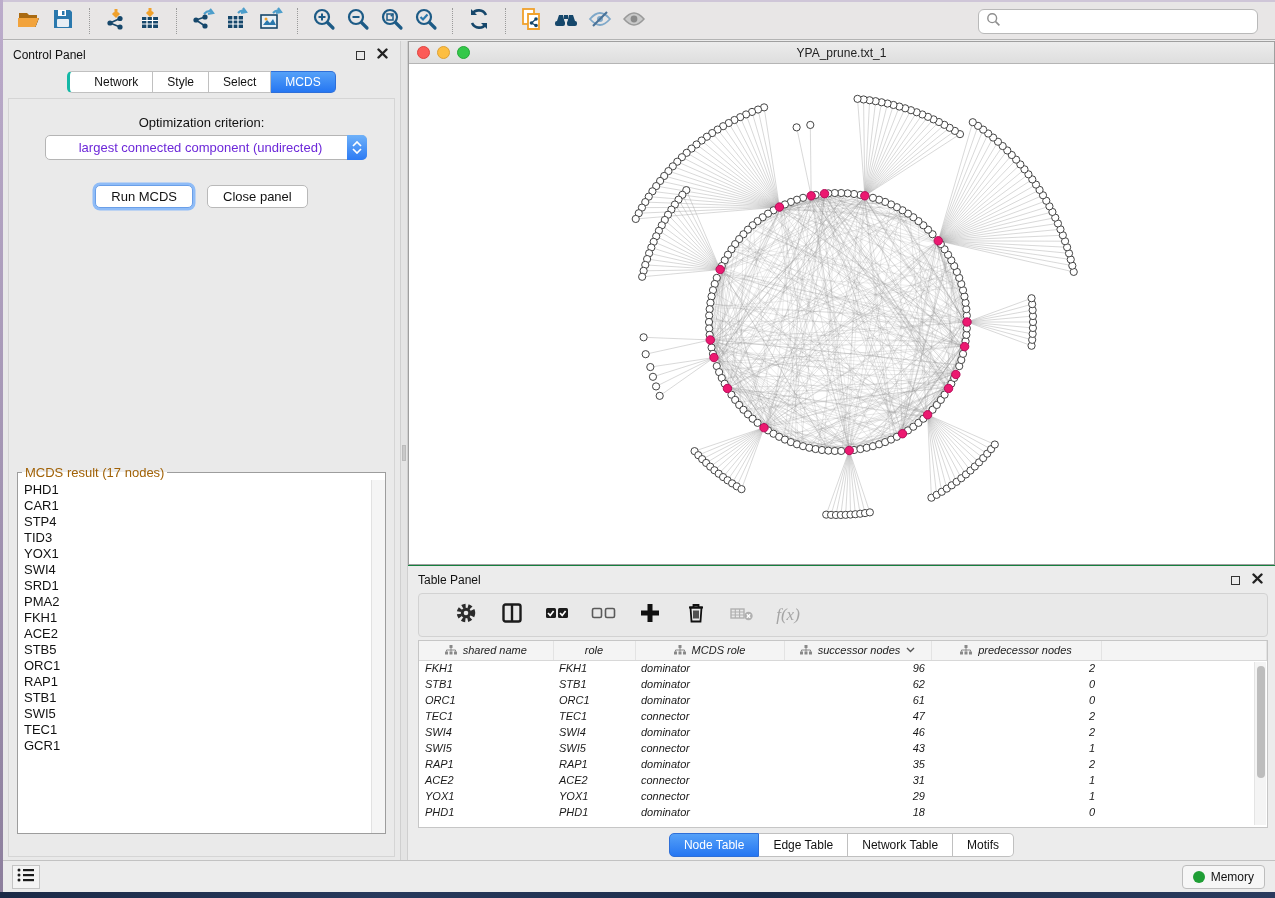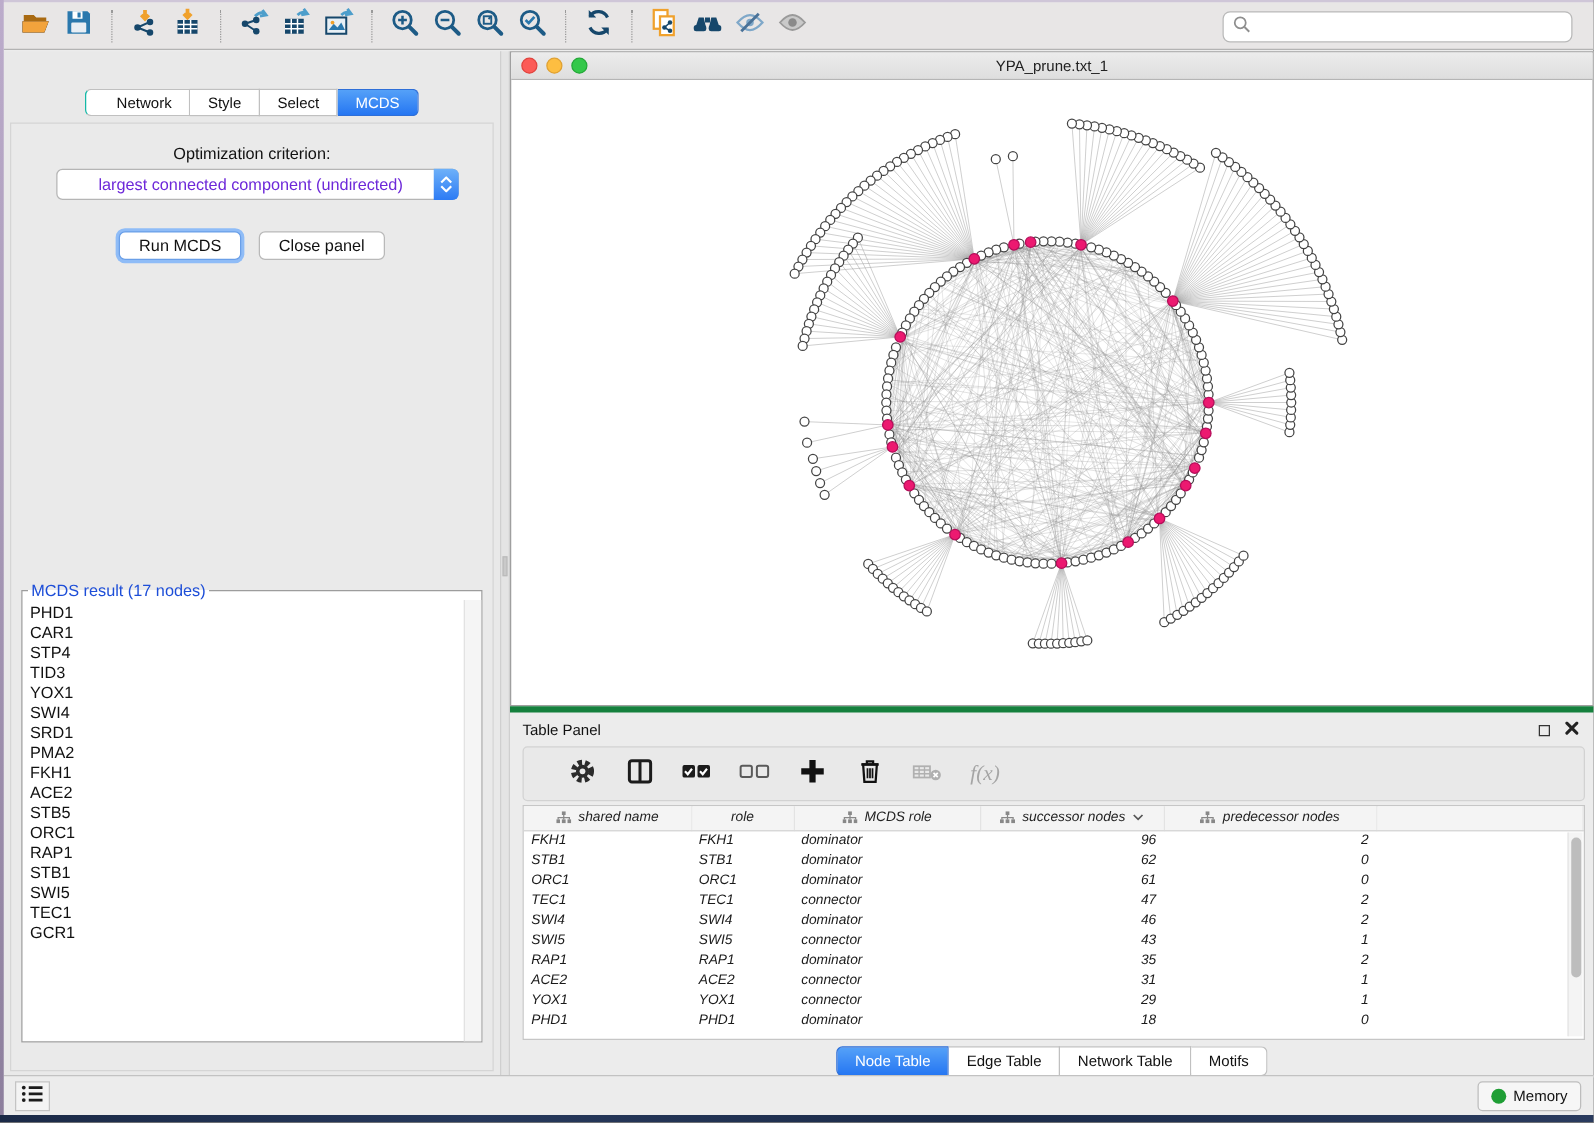--- a/index.html
+++ b/index.html
@@ -24,38 +24,38 @@
 
   
   .cpanel{ position:absolute; left:3px; top:41px; width:397px; bottom:36px; background:#e9e9e9; }
   .phead{ height:28px; display:flex; align-items:center; padding:0 10px; font-size:12px; color:#111; }
   .phead .sp{ flex:1; }
   .winbtn{ display:flex; align-items:center; justify-content:center; width:16px; height:16px; margin-left:6px; }
   .float-sq{ width:9px; height:9px; border:1.5px solid #333; background:transparent; display:inline-block; }
   .tabs{ position:absolute; top:30px; left:0; right:0; display:flex; justify-content:center; }
   .tab{ font-size:12px; padding:3px 14px; background:#fff; border:1px solid #c0c0c0; border-left:none;
         color:#111; }
-  .tab:first-child{ border-left:1px solid #14b8a6; border-radius:5px 0 0 5px;padding-left:24px; }
+  .tab:first-child{ border-left:3px solid #14b8a6; border-radius:5px 0 0 5px;padding-left:24px; }
   .tab:last-child{ border-radius:0 5px 5px 0; }
   .tab.active{ background:linear-gradient(#55a1f8,#2576f2); color:#fff; border-color:#2e6fd8; }
   .cbody{ position:absolute; top:57px; left:5px; right:5px; bottom:5px; background:#eaeaea;
         border:1px solid #d5d5d5; }
   .opt-label{ position:absolute; top:16px; left:0; right:0; text-align:center; font-size:13px; color:#111; }
   .dropdown{ position:absolute; top:36px; left:36px; width:322px; height:25px; background:#fff;
         border:1px solid #b5b5b5; border-radius:5px; display:flex; align-items:center; font-size:13px; }
   .dropdown .val{ flex:1; text-align:center; padding-left:8px; color:#6d28d9; }
   .stepper{ width:20px; height:25px; margin:-1px -1px -1px 0; border-radius:0 5px 5px 0;
         background:linear-gradient(#6eb1f9,#2d7bf4); display:flex; flex-direction:column;
         align-items:center; justify-content:center; gap:1px; }
   .btnrow{ position:absolute; top:70px; left:0; right:0; display:flex; justify-content:center; gap:14px; }
   .btn{ font-size:13px; padding:3px 15px; background:#fff; border:1px solid #b9b9b9; border-radius:5px; color:#111;margin-top:16px; }
   .btn.focused{ box-shadow:0 0 0 2.5px #8fbcf7; border-color:#6a9fe8; }
   fieldset.result{ position:absolute; top:366px; left:8px; right:8px; bottom:22px;
         border:1px solid #9d9d9d; background:#fff; }
-  fieldset.result legend{ font-size:13px; color:#1d4ed8; margin-left:4px; padding:0 3px; background:transparent;margin-top:40px; }
+  fieldset.result legend{ font-size:13px; color:#a16207; margin-left:4px; padding:0 3px; background:transparent;margin-top:40px; }
   .result-list{ position:absolute; top:0; left:0; right:14px; bottom:0; overflow:hidden; list-style:none;
         padding:2px 0 0 6px; }
   .result-list li{ font-size:13px; line-height:16px; color:#111; }
   .list-scroll{ position:absolute; top:0; right:0; width:14px; bottom:0; background:#f5f5f5;
         border-left:1px solid #e2e2e2; }
 
   
   .vsplit{ position:absolute; left:400px; top:41px; width:8px; bottom:36px; background:#e4e4e4;
         border-left:1px solid #cfcfcf; border-right:1px solid #cfcfcf; }
   .vsplit .grip{ position:absolute; top:404px; left:1px; width:4px; height:16px; background:#c9c9c9;
@@ -70,21 +70,21 @@
   .lights{ display:flex; gap:7px; }
   .light{ width:13px; height:13px; border-radius:50%; }
   .light.red{ background:#fc5b57; border:1px solid #e0443e; }
   .light.yellow{ background:#fdbe41; border:1px solid #dfa133; }
   .light.green{ background:#34c84a; border:1px solid #24a838; }
   .net-title{ position:absolute; left:0; right:0; text-align:center; font-size:12px; color:#222; }
   .netcanvas{ position:absolute; top:22px; left:0; width:865px; height:500px; }
 
   
   .tpanel{ position:absolute; top:524px; left:0; right:0; bottom:0; background:#ececec;
-        border-top:5px solid #15803d; }
+        border-top:1px solid #15803d; }
   .tp-toolbar{ position:absolute; top:27px; left:10px; right:7px; height:44px; background:#e9e9e9;
         border:1px solid #d2d2d2; border-radius:4px; display:flex; align-items:center; padding-left:32px; gap:16px; }
   .tpbtn{ width:30px; height:30px; display:flex; align-items:center; justify-content:center; }
   .fx{ font-family:"Liberation Serif",serif; font-style:italic; font-size:17px; color:#a5a5a5; }
   .twrap{ position:absolute; top:74px; left:10px; right:7px; height:188px; background:#fff;
         border:1px solid #c6c6c6;font-style:italic; }
   table.nodes{ border-collapse:collapse; table-layout:fixed; width:100%; }
   table.nodes th{ font-weight:normal; font-size:11px; height:19px; background:#f4f4f4;
         border-bottom:1px solid #d8d8d8; border-right:1px solid #e3e3e3; text-align:center; color:#222;
         overflow:hidden; white-space:nowrap; }
@@ -266,20 +266,32 @@
     <span class="search">
       <span><svg width="15" height="15" viewBox="0 0 15 15">
             <circle cx="6.2" cy="6.2" r="4.4" fill="none" stroke="#8e8e8e" stroke-width="1.4"></circle>
             <path d="M9.6 9.6L13.4 13.4" stroke="#8e8e8e" stroke-width="1.6"></path>
           </svg></span>
       <input value="" placeholder="" style="">
     </span>
   </div>
 
   <div class="cpanel">
+    <div class="phead">
+      <span>Control Panel</span>
+      <span class="sp"></span>
+      <span class="winbtn">
+          <span class="float-sq"></span>
+        </span>
+      <span class="winbtn">
+          <span><svg width="11" height="11" viewBox="0 0 11 11">
+              <path d="M1.5 1.5l8 8M9.5 1.5l-8 8" stroke="#222" stroke-width="2.4" stroke-linecap="round"></path>
+            </svg></span>
+        </span>
+    </div>
     <div class="tabs">
       <span class="tab">Network</span>
       <span class="tab">Style</span>
       <span class="tab">Select</span>
       <span class="tab active">MCDS</span>
     </div>
     <div class="cbody">
       <div class="opt-label">Optimization criterion:</div>
       <div class="dropdown">
         <span class="val">largest connected component (undirected)</span>

